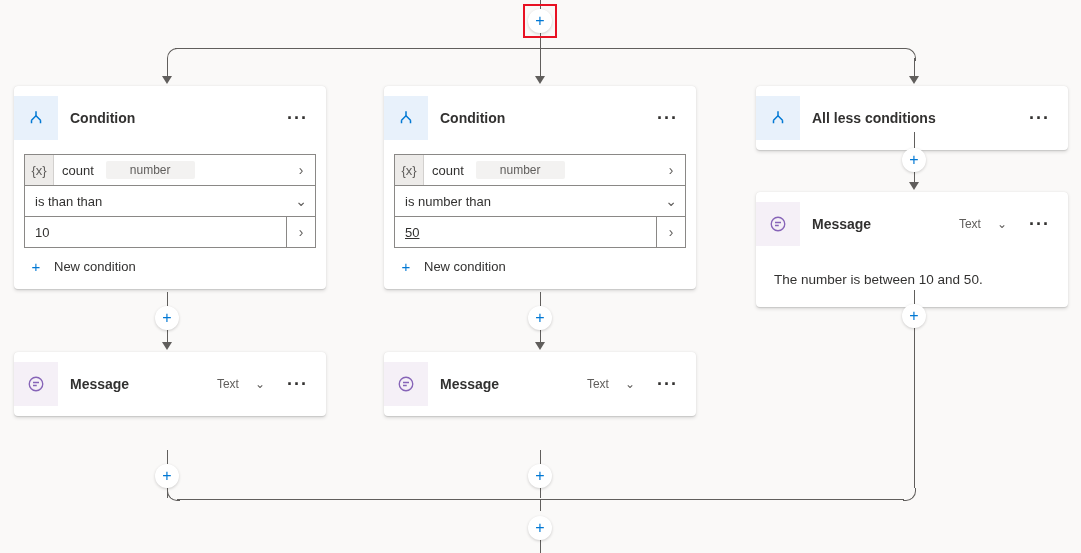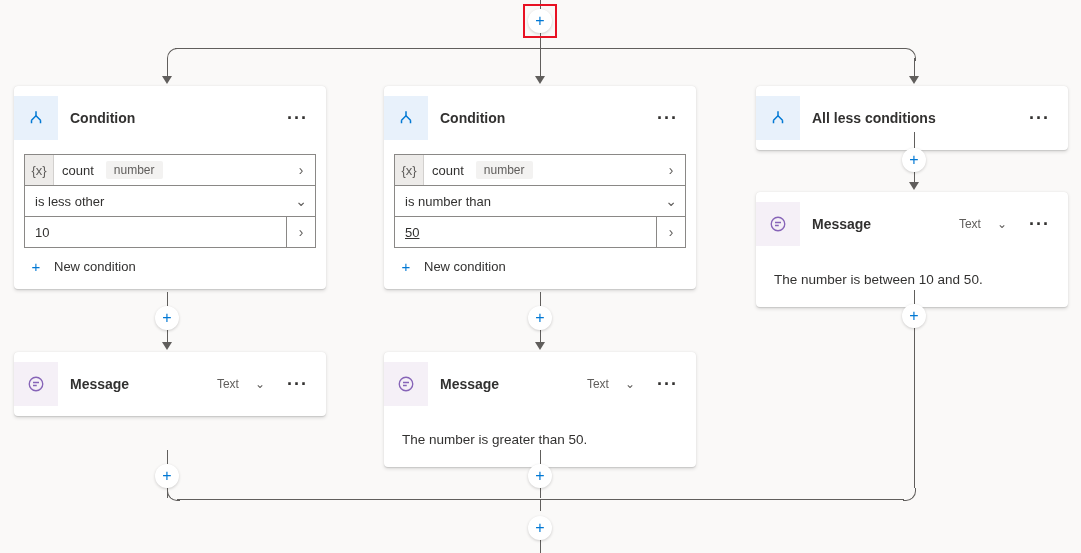--- a/index.html
+++ b/index.html
@@ -54,21 +54,21 @@
     display:flex; align-items:center; border:1px solid #8a8886;
     height:30px; font-size:13px; color:#323130; background:#fff;
   }
   .input-row + .input-row { border-top:none; }
   .var-chip-icon {
     width:28px; display:flex; align-items:center; justify-content:center;
     font-size:13px; color:#605e5c; background:#edebe9; border-right:1px solid #d2d0ce;
     height:100%;
   }
   .var-chip-name { padding:0 8px; color:#323130; }
-  .var-chip-type { padding:2px 8px; color:#605e5c; background:#f3f2f1; border-radius:2px; font-size:12px; margin-left:4px; }
+  .var-chip-type { padding:2px 24px; color:#605e5c; background:#f3f2f1; border-radius:2px; font-size:12px; margin-left:4px; }
   .row-spacer { flex:1; }
   .row-caret { width:28px; text-align:center; color:#605e5c; font-size:14px; cursor:pointer; }
 
   .new-cond {
     display:flex; align-items:center; gap:10px; color:#323130;
     font-size:13px; padding:10px 4px 2px 4px; cursor:pointer;
   }
   .new-cond .plus-inline { color:#0078d4; font-size:15px; width:16px; text-align:center; }
 
   .msg-body { padding:16px 18px 20px 18px; font-size:13.5px; color:#323130; }
@@ -111,21 +111,21 @@
     </div>
     <div class="card-body">
       <div class="input-row">
         <div class="var-chip-icon">{x}</div>
         <div class="var-chip-name">count</div>
         <div class="var-chip-type">number</div>
         <div class="row-spacer"></div>
         <div class="row-caret">›</div>
       </div>
       <div class="input-row">
-        <div style="padding:0 10px;">is less other</div>
+        <div style="padding:0 10px;">is than than</div>
         <div class="row-spacer"></div>
         <div class="row-caret">⌄</div>
       </div>
       <div class="input-row">
         <div style="padding:0 10px;">10</div>
         <div class="row-spacer"></div>
         <div style="width:1px;height:100%;background:#8a8886;"></div>
         <div class="row-caret">›</div>
       </div>
       <div class="new-cond">
@@ -206,21 +206,20 @@
         <svg width="18" height="18" viewBox="0 0 24 24">
             <circle cx="12" cy="12" r="9" fill="none" stroke="#8764b8" stroke-width="1.8"></circle>
             <path d="M8 10h8M8 14h5" stroke="#8764b8" stroke-width="1.8" fill="none"></path>
           </svg>
       </div>
       <div class="card-title">Message</div>
       <div class="type-label">Text</div>
       <div class="chev">⌄</div>
       <div class="ellipsis">···</div>
     </div>
-    <div class="msg-body">The number is greater than 50.</div>
   </div>
 
   <div class="vline" style="left:540px; top:450px; height:14px;"></div>
   <div class="plus-btn" style="left:528px; top:464px;">+</div>
   <div class="vline" style="left:540px; top:488px; height:10px;"></div>
 
   <div class="card" style="left:756px; top:86px; width:312px;">
     <div class="card-header">
       <div class="card-icon cond-icon">
         <svg width="18" height="18" viewBox="0 0 24 24">

